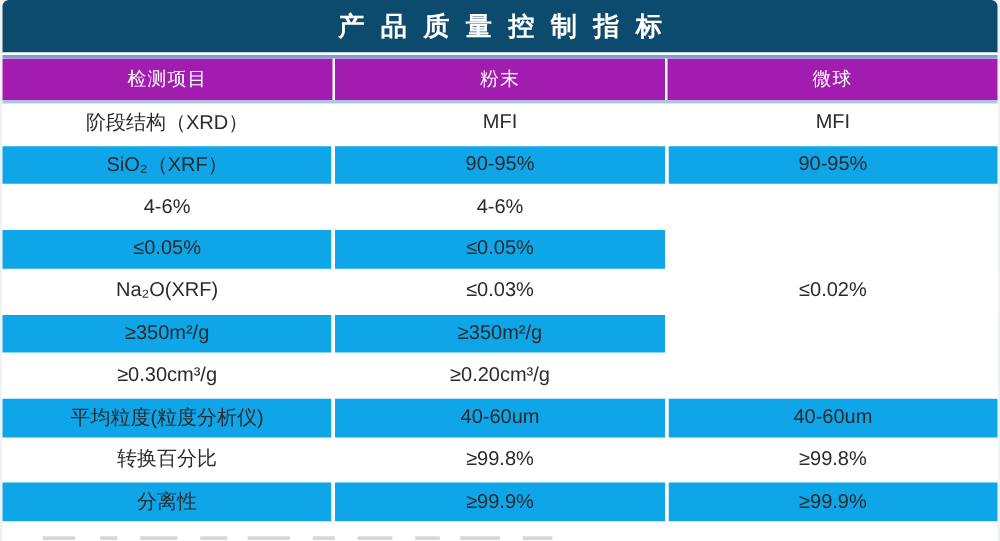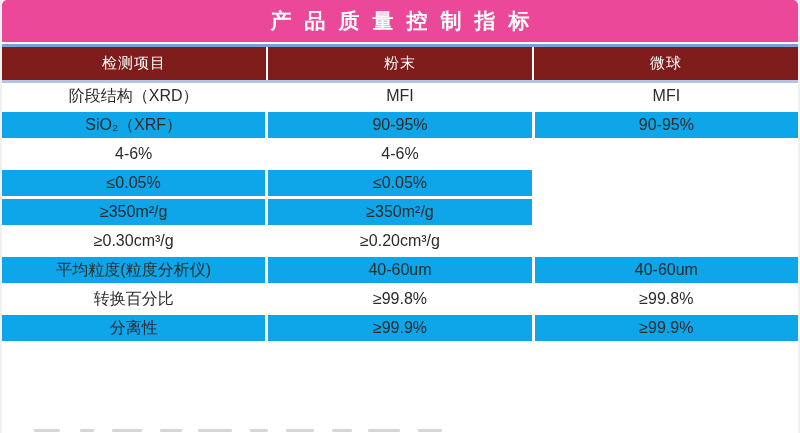--- a/index.html
+++ b/index.html
@@ -12,21 +12,21 @@
   .stage {
     position: relative;
     width: 800px; height: 433px;
     background: #ffffff;
     border-left: 2px solid #f0f1f4;
     border-right: 2px solid #f0f1f4;
   }
   
   .title-bar {
     height: 42px;
-    background: #ec4899;
+    background: #0c4a6e;
     border-radius: 5px 5px 0 0;
     display: flex; align-items: center; justify-content: center;
   }
   .title-bar .title-text {
     color: #ffffff;
     font-size: 21px;
     font-weight: bold;
     letter-spacing: 13px;
     text-indent: 13px;
     white-space: nowrap;
@@ -37,30 +37,30 @@
 
   
   .header-row {
     height: 33px;
     display: grid;
     grid-template-columns: 1fr 1fr 1fr;
     column-gap: 2px;
     background: #ffffff;
   }
   .header-cell {
-    background: #7f1d1d;
+    background: #a21caf;
     color: #ffffff;
     font-size: 15px;
     display: flex; align-items: center; justify-content: center;
     letter-spacing: 1px;
   }
 
   
   .body-rows {
-    height: 258px;
+    height: 334px;
     display: flex;
     flex-direction: column;
     row-gap: 3px;
     background: #ffffff;
   }
   .table-row {
     flex: 1;
     display: grid;
     grid-template-columns: 1fr 1fr 1fr;
     column-gap: 3px;
@@ -125,20 +125,25 @@
     <div class="table-row">
       <div class="cell">4-6%</div>
       <div class="cell">4-6%</div>
     </div>
 
     <div class="table-row shaded">
       <div class="cell">≤0.05%</div>
       <div class="cell">≤0.05%</div>
     </div>
 
+    <div class="table-row">
+      <div class="cell">Na₂O(XRF)</div>
+      <div class="cell">≤0.03%</div>
+      <div class="cell">≤0.02%</div>
+    </div>
 
     <div class="table-row shaded">
       <div class="cell">≥350m²/g</div>
       <div class="cell">≥350m²/g</div>
     </div>
 
     <div class="table-row">
       <div class="cell">≥0.30cm³/g</div>
       <div class="cell">≥0.20cm³/g</div>
     </div>

